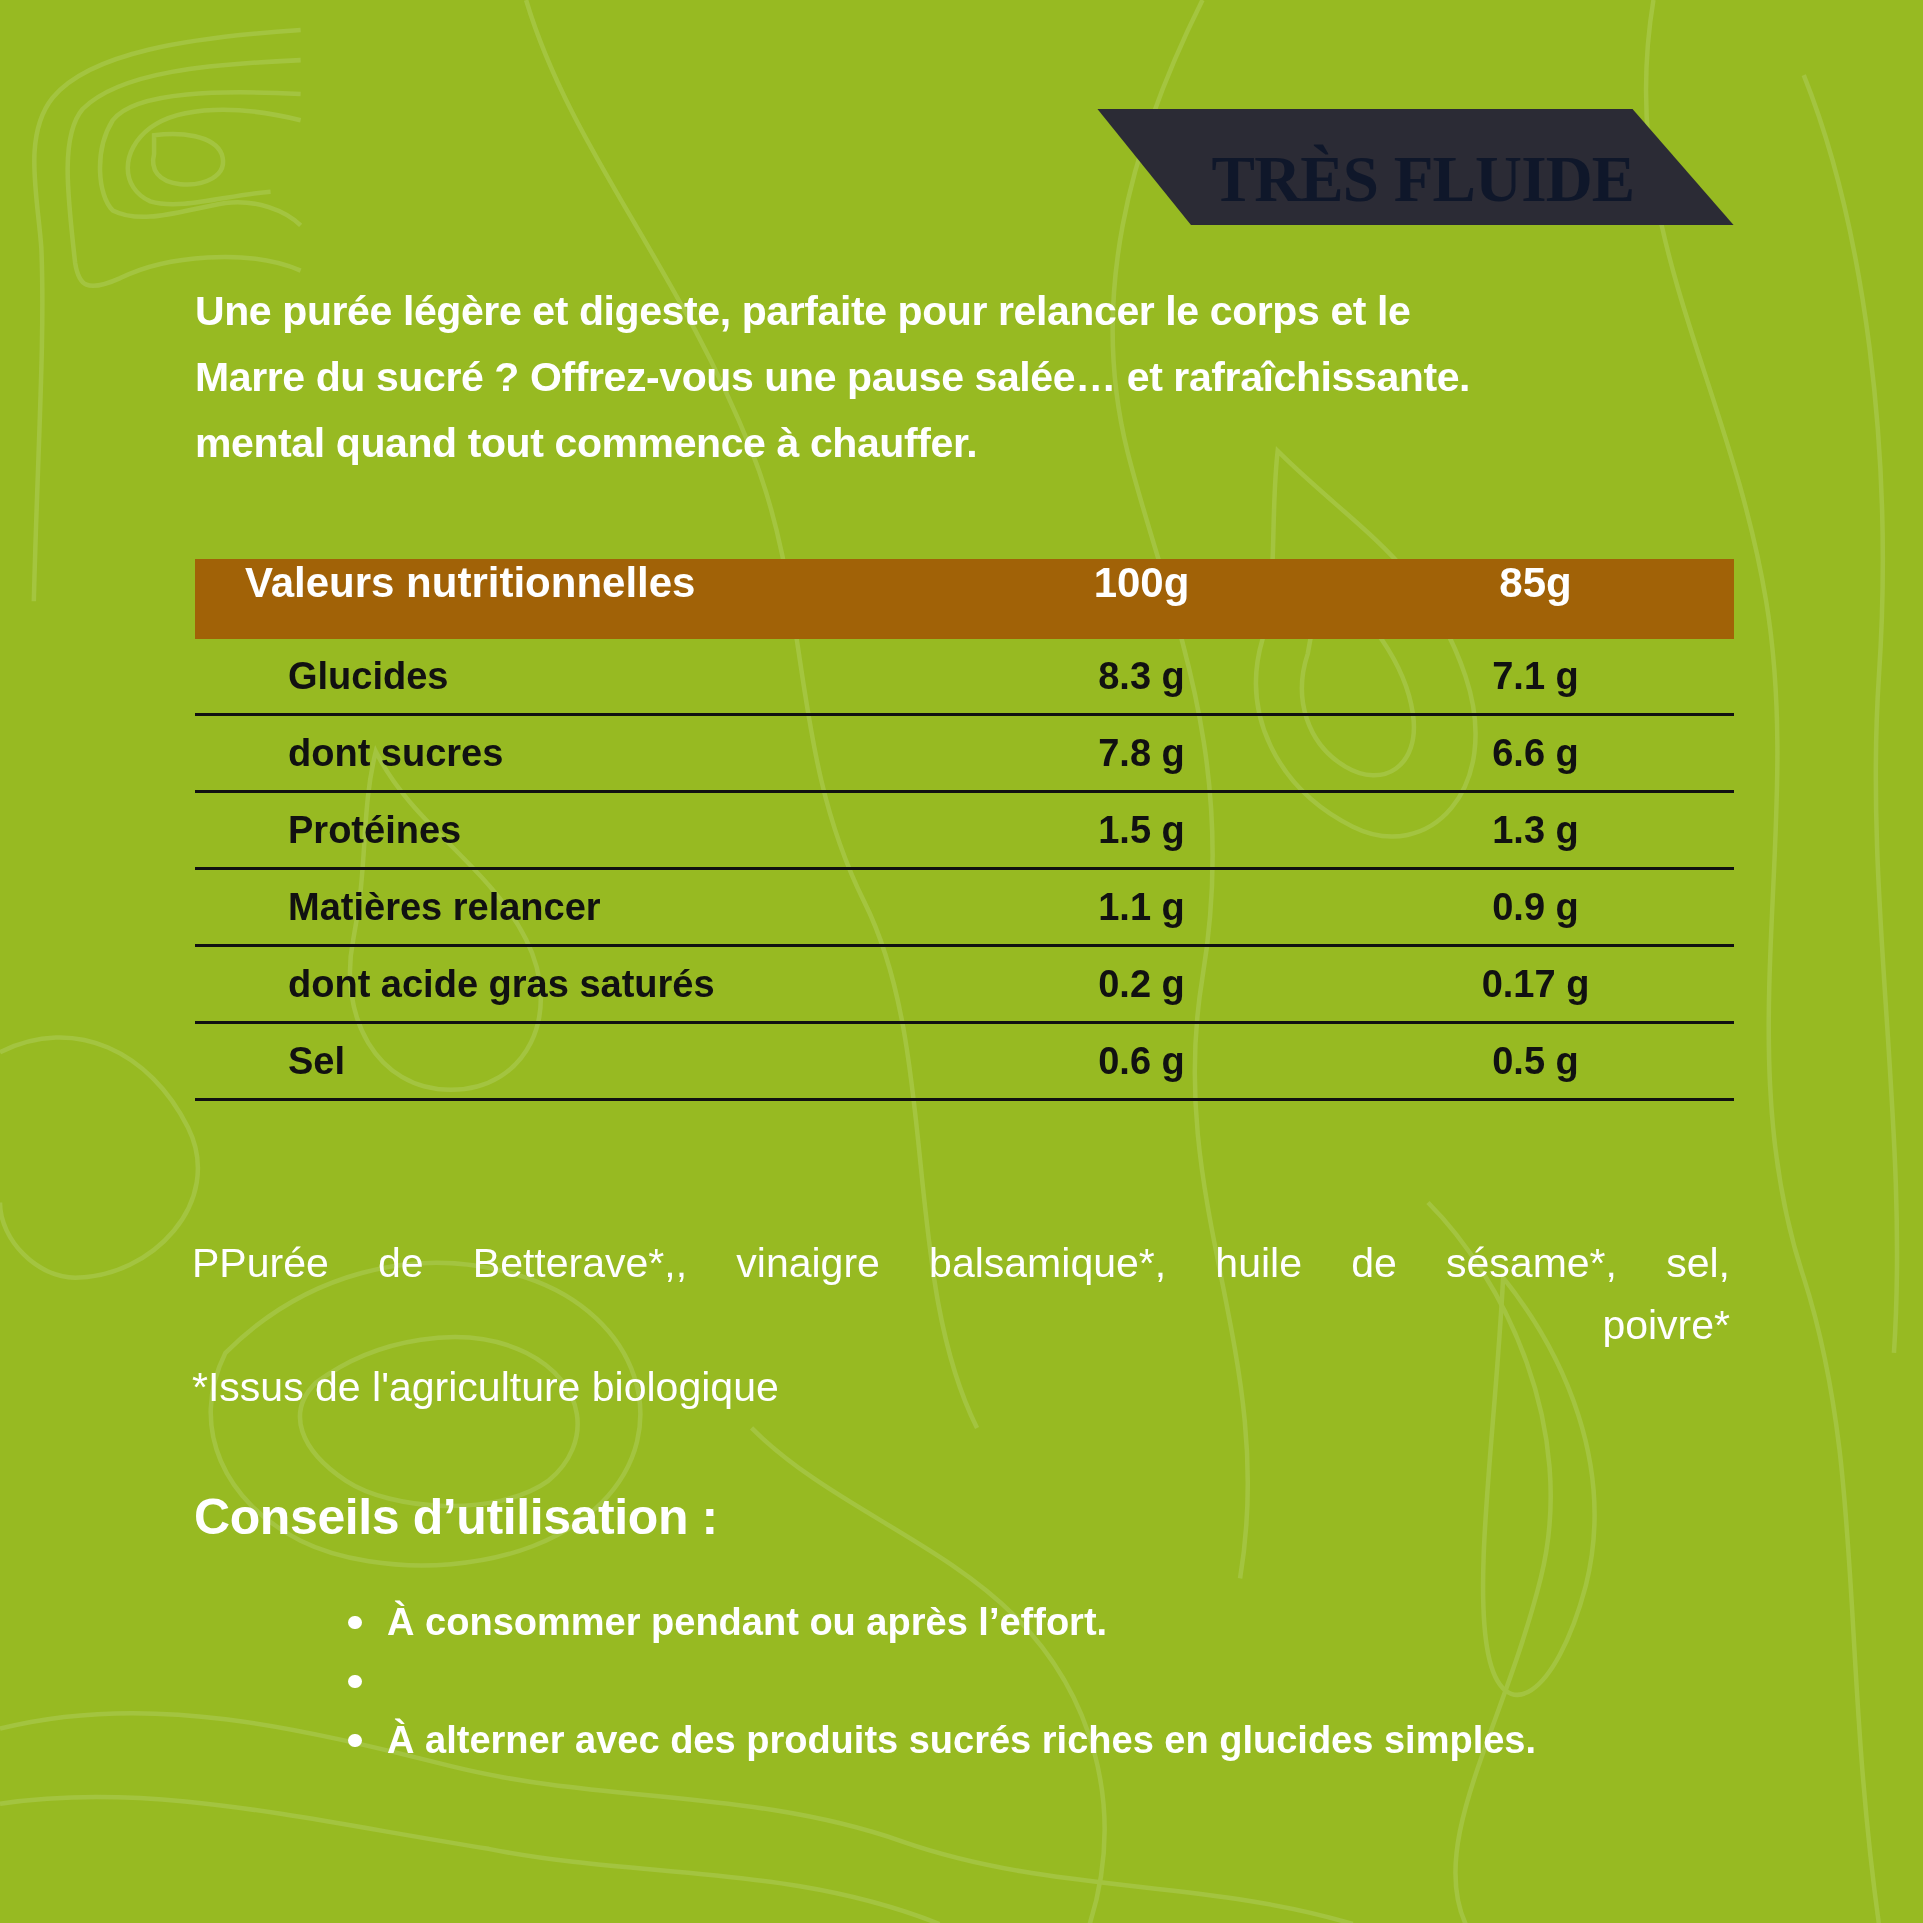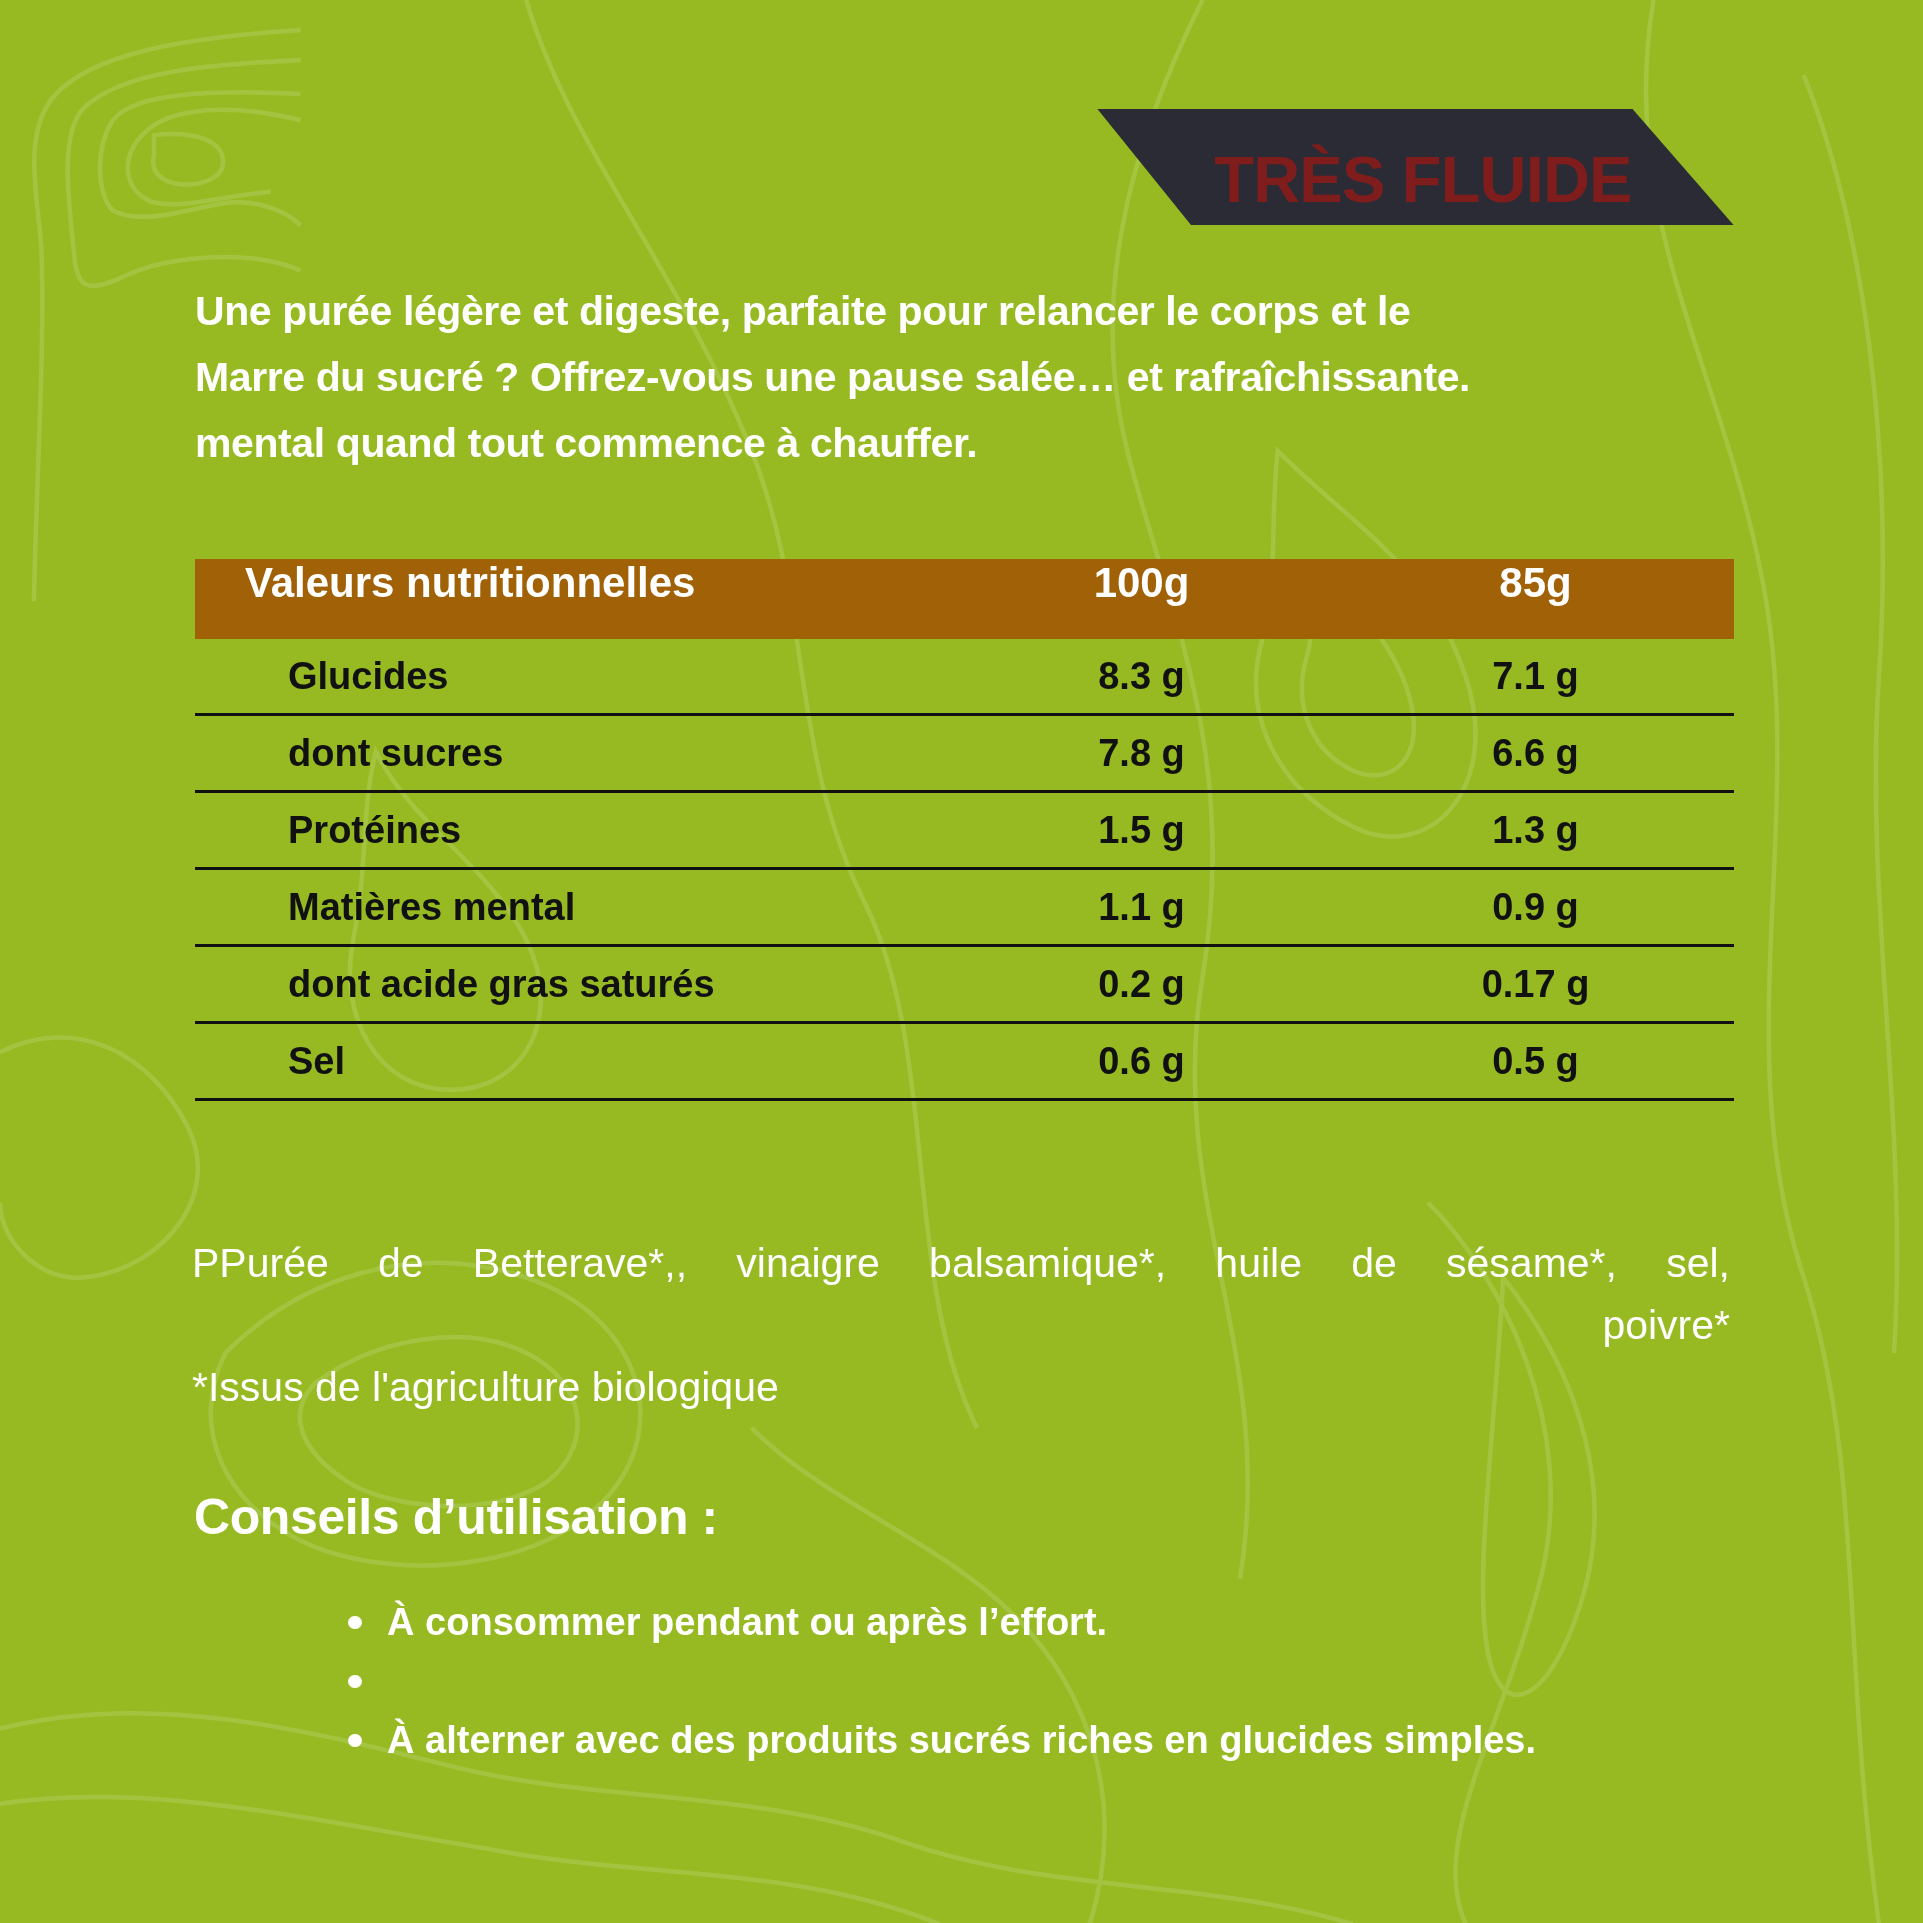--- a/index.html
+++ b/index.html
@@ -9,22 +9,23 @@
     font-family:"Liberation Sans", sans-serif;
   }
   .bg-pattern { position:absolute; inset:0; width:1924px; height:1924px; }
   .badge {
     position:absolute; left:1096px; top:109px; width:639px; height:116px;
   }
   .badge svg { position:absolute; inset:0; }
   .badge-label {
     position:absolute; left:0; right:0; top:0; height:140px;
     display:flex; align-items:center; justify-content:center;
-    color:#7f1d1d; font-weight:700; font-size:65px; letter-spacing:-0.8px;
+    color:#0f172a; font-weight:700; font-size:65px; letter-spacing:-0.8px;
     padding-left:15px;
+    font-family:Liberation Serif, serif;
   }
   .intro {
     position:absolute; left:195px; top:278px; width:1541px;
     color:#fff; font-weight:700; font-size:41px; line-height:66px;
     letter-spacing:-0.4px;
   }
   .intro p { margin:0; white-space:nowrap; }
   .table { position:absolute; left:195px; top:559px; width:1539px; }
   .thead {
     height:80px; background:#a16207; display:flex; align-items:flex-start;
@@ -117,21 +118,21 @@
     <div class="col-name">dont sucres</div>
     <div class="col-a">7.8 g</div>
     <div class="col-b">6.6 g</div>
   </div>
   <div class="row">
     <div class="col-name">Protéines</div>
     <div class="col-a">1.5 g</div>
     <div class="col-b">1.3 g</div>
   </div>
   <div class="row">
-    <div class="col-name">Matières mental</div>
+    <div class="col-name">Matières relancer</div>
     <div class="col-a">1.1 g</div>
     <div class="col-b">0.9 g</div>
   </div>
   <div class="row">
     <div class="col-name">dont acide gras saturés</div>
     <div class="col-a">0.2 g</div>
     <div class="col-b">0.17 g</div>
   </div>
   <div class="row">
     <div class="col-name">Sel</div>

